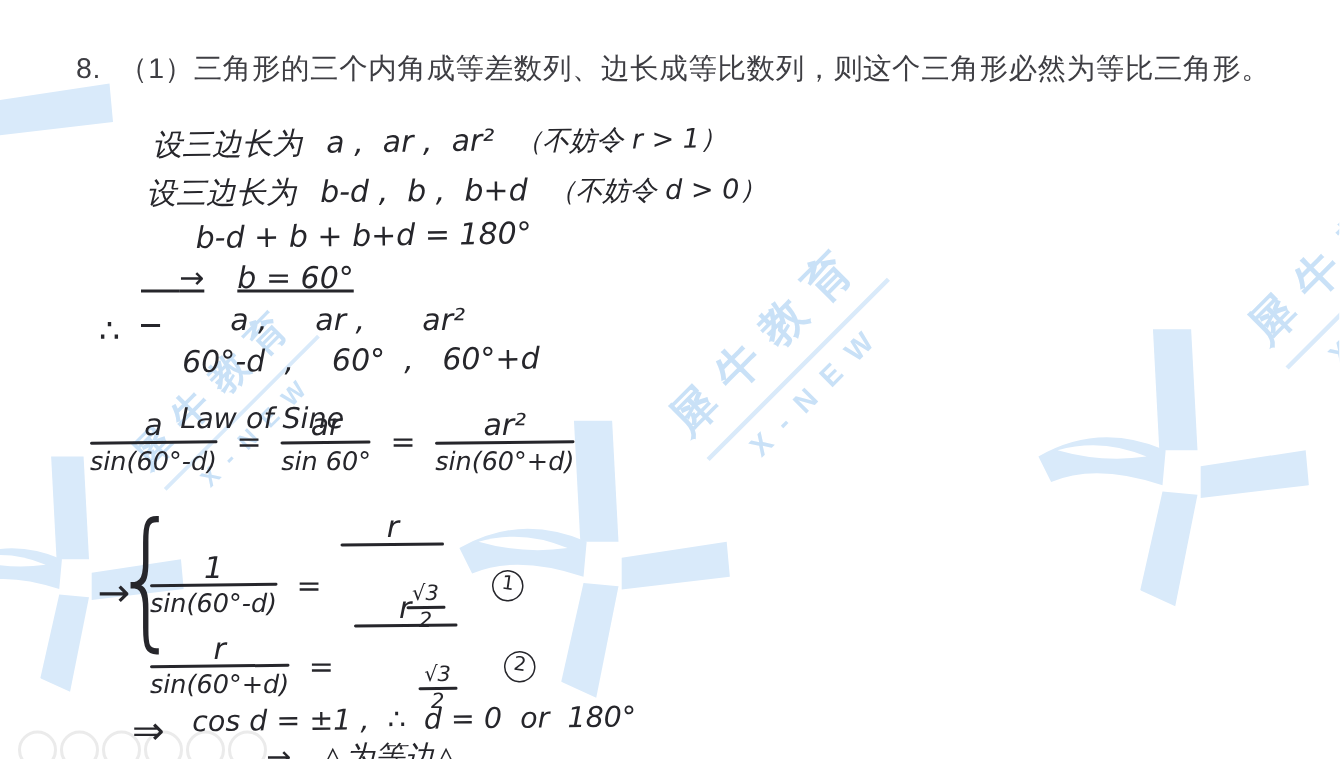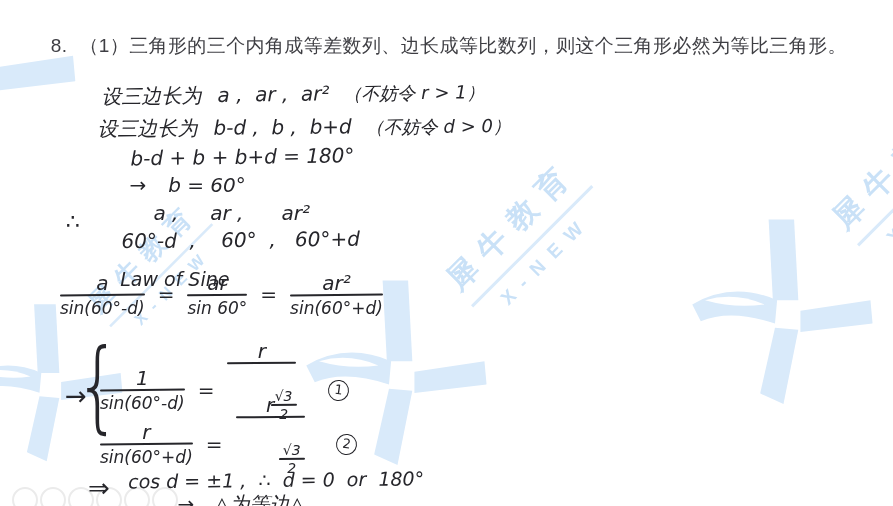--- a/index.html
+++ b/index.html
@@ -153,21 +153,21 @@
   </div>
 
   <div class="hw" style="left:72px; top:93px; transform:rotate(-0.5deg);">
     <span class="lead">设三边长为</span><span>b-d ,  b ,  b+d</span><span class="note">（不妨令 d &gt; 0）</span>
   </div>
 
   <div class="hw" style="left:105px; top:123px; transform:rotate(-0.8deg);">
     <span>b-d + b + b+d = 180°</span>
   </div>
 
-  <div class="hw" style="left:104px; top:151px;">
+  <div class="hw" style="left:94px; top:151px;text-decoration:underline;">
     <span class="sym">→</span><span style="margin-left:22px;">b = 60°</span>
   </div>
 
   <div class="hw sym" style="left:38px; top:184px; font-size:22px;">
     <span>∴</span>
   </div>
   <div class="hw" style="left:128px; top:179px;">
     <span>a ,     ar ,      ar²</span>
   </div>
 

